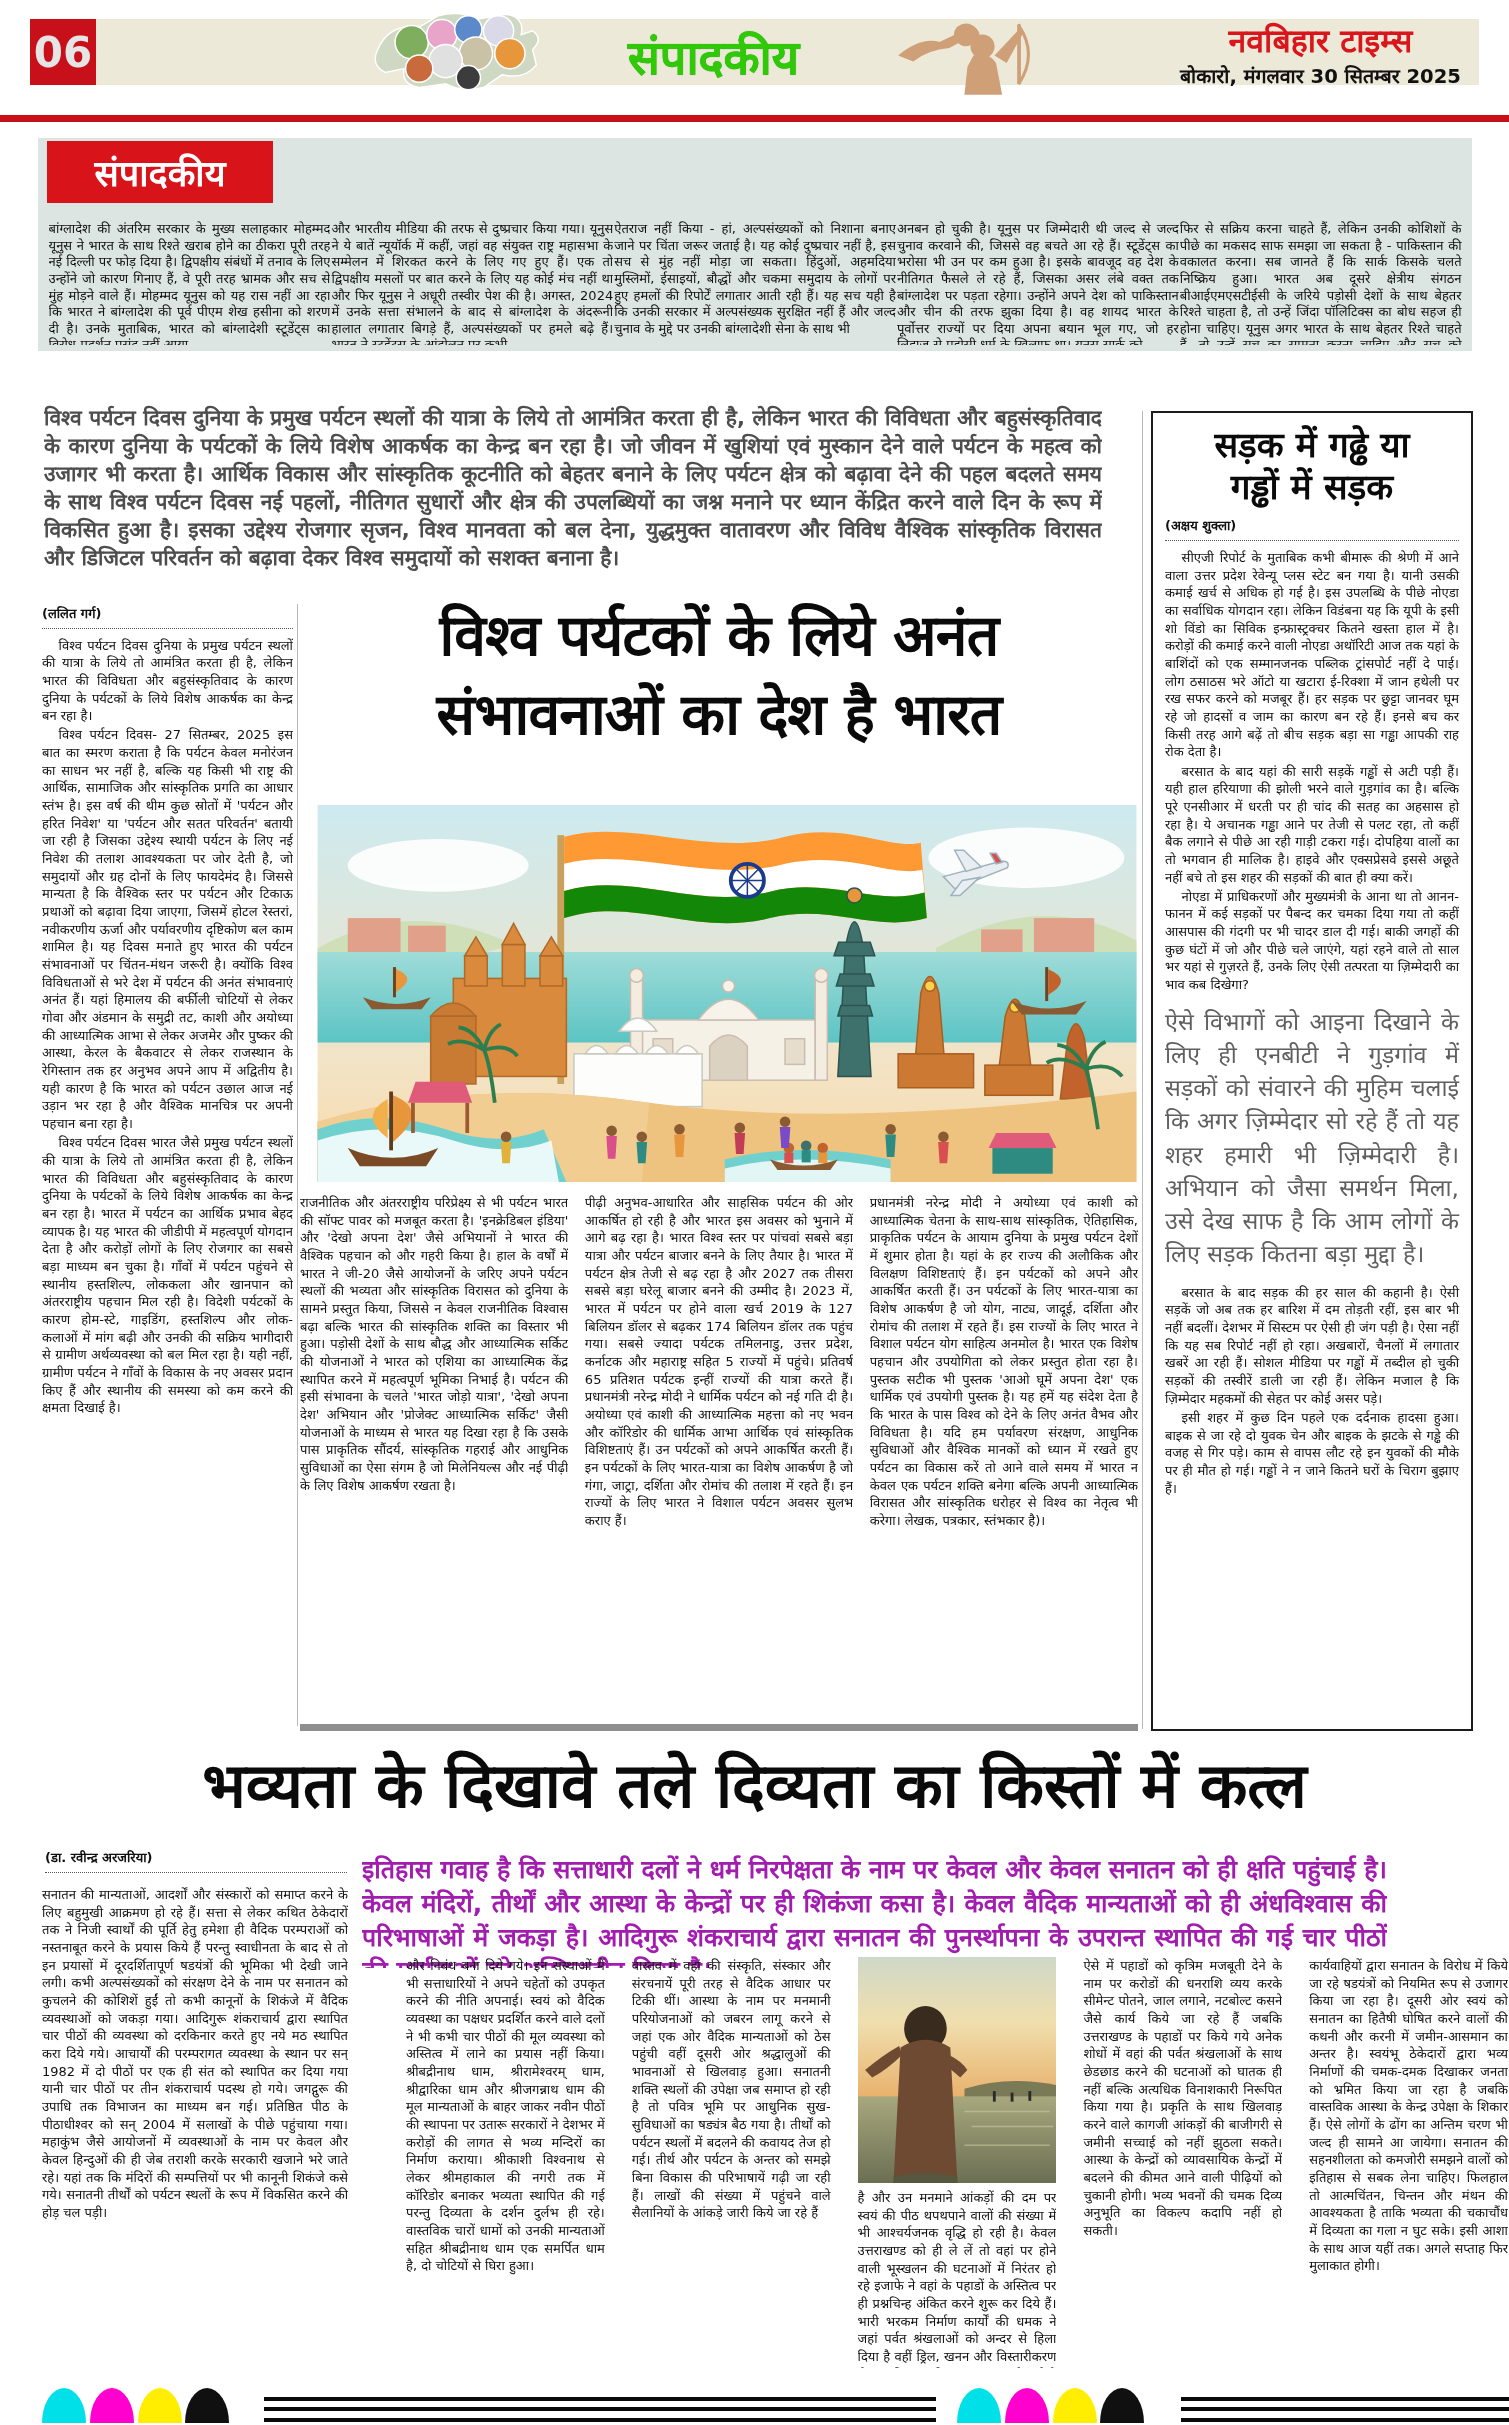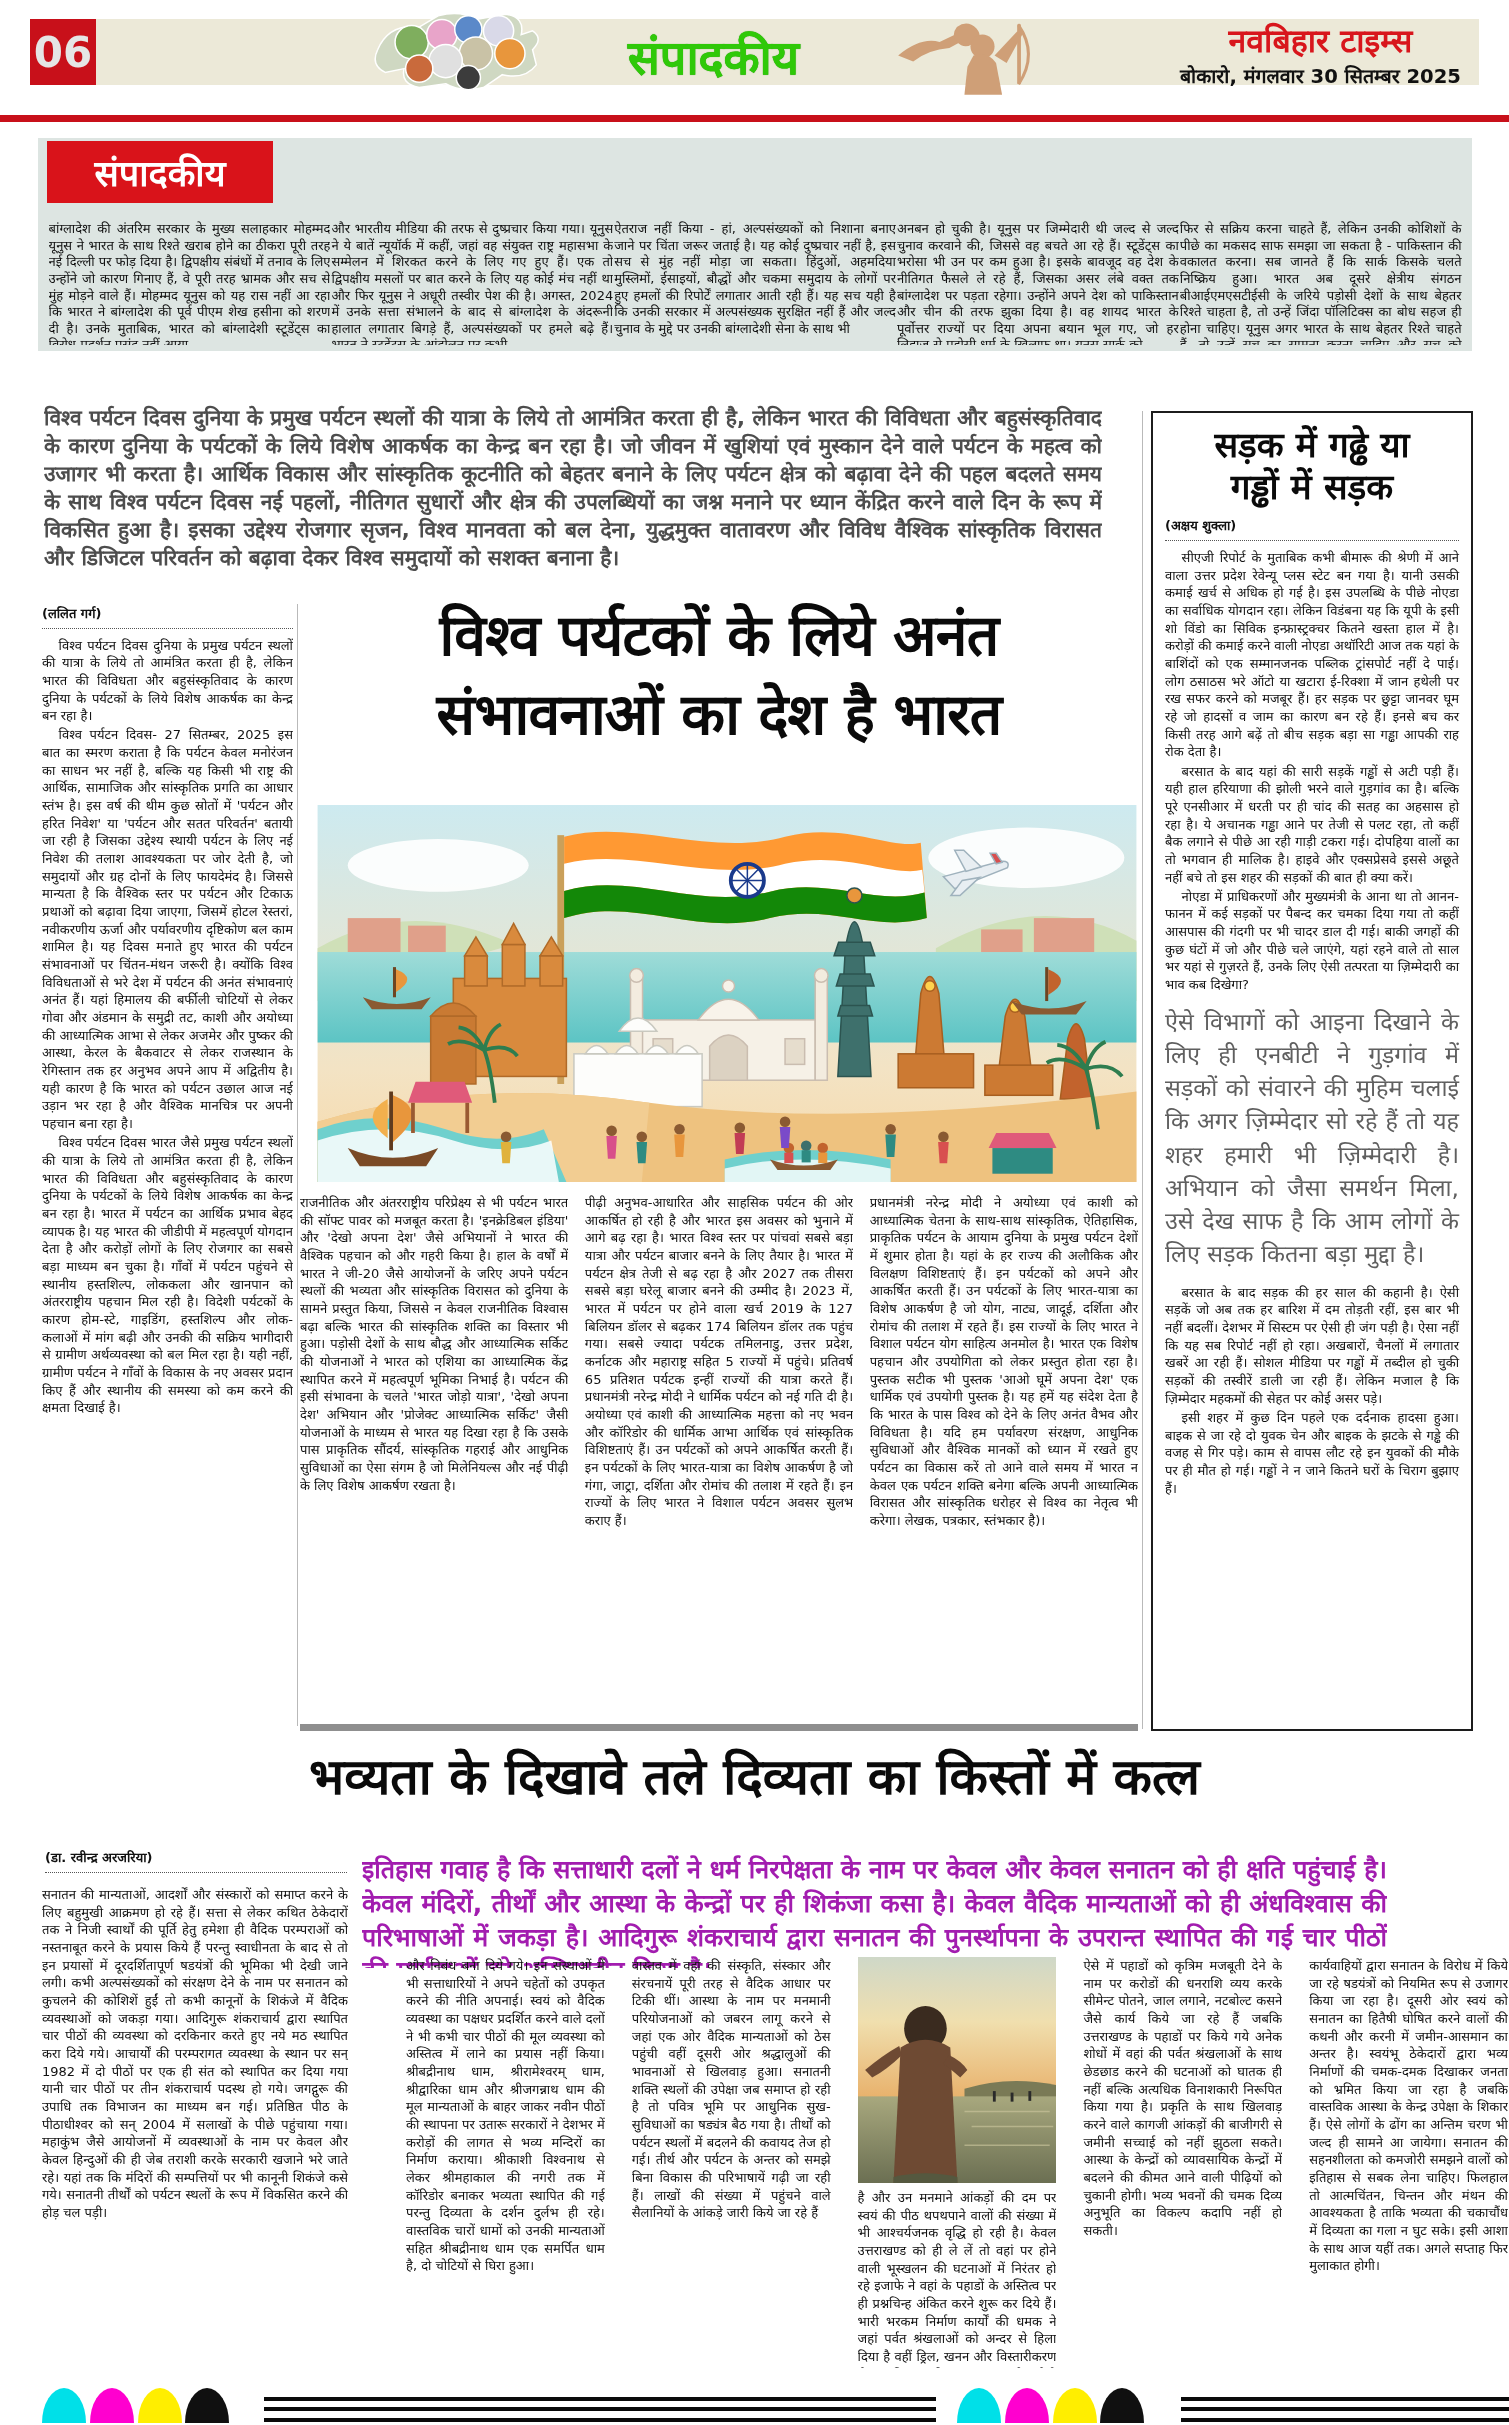--- a/index.html
+++ b/index.html
@@ -41,21 +41,21 @@
   .t-cols .col{flex:1;overflow:hidden;}
   .gray-bar{position:absolute;top:1724px;left:300px;width:838px;height:6.8px;background:#8f8f8f;}
   
   .roads{position:absolute;top:411px;left:1151px;width:322px;height:1320px;border:2.3px solid #1c1c1c;
          box-sizing:border-box;background:#fff;padding:10.6px 12px;overflow:hidden;}
   .roads h2{margin:0;text-align:center;font-size:35px;line-height:1.22;font-weight:800;color:#0a0a0a;}
   .roads .byline{margin-top:7.5px;}
   .pullquote{font-size:23.4px;font-weight:normal;color:#5f5f5f;line-height:1.42;text-align:justify;margin:12px 0;}
   
   .b-headline{position:absolute;top:1741px;left:60px;width:1389px;text-align:center;
-              font-size:50px;font-weight:800;color:#0a0a0a;}
+              font-size:62px;font-weight:800;color:#0a0a0a;}
   .b-byline{position:absolute;top:1848px;left:45px;width:302px;}
   .b-intro{position:absolute;top:1833px;left:362px;width:1025px;height:115px;overflow:hidden;
            font-size:25px;font-weight:bold;color:#a21caf;line-height:1.35;text-align:justify;margin-top:20px;}
   .b-col1{position:absolute;top:1886px;left:42px;width:306px;height:482px;overflow:hidden;}
   .b-cols{position:absolute;top:1957px;left:362px;width:1102px;height:411px;display:flex;gap:27px;overflow:hidden;margin-left:44px;}
   .b-cols .col{flex:1;overflow:hidden;}
   .photo{width:100%;height:226px;margin-bottom:6px;}
   
   .marks{position:absolute;top:2386px;left:0;width:1510px;height:40px;}
   .hill{display:inline-block;width:44px;height:35px;margin-right:3.8px;vertical-align:bottom;

